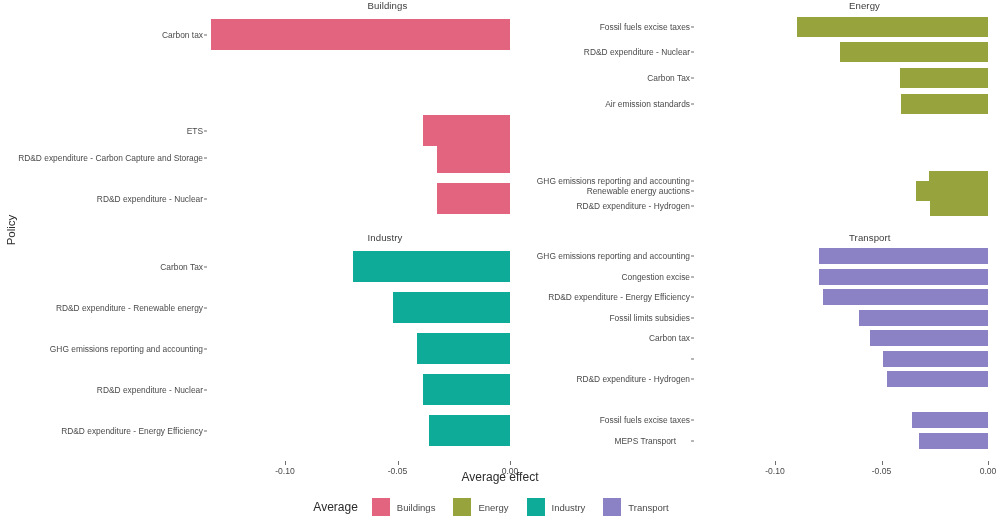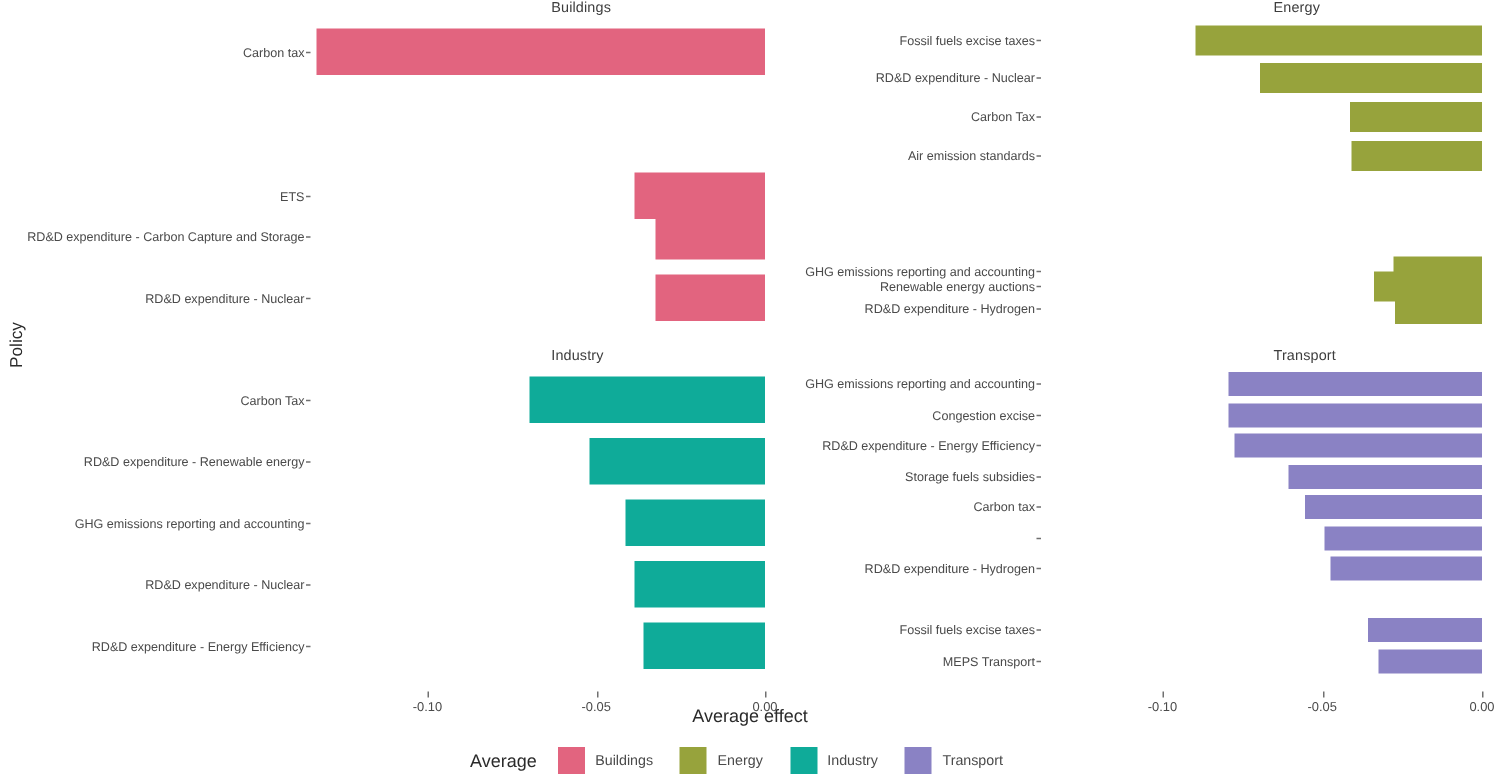--- a/index.html
+++ b/index.html
@@ -191,21 +191,21 @@
             <div class="row-label" style="right: 310px; width: 330px;">Congestion excise</div>
             <div class="row-tickmark" style="left: 181px;"></div>
             <div class="bar" title="Congestion charges: -0.0794" style="left: 308.878px; width: 169.122px; background: rgb(138, 130, 196); top: 2.255px; height: 15.99px; bottom: auto;"></div>
           </div>
           <div class="row" style="top: 55px; height: 20.5px;">
             <div class="row-label" style="right: 310px; width: 330px;">RD&amp;D expenditure - Energy Efficiency</div>
             <div class="row-tickmark" style="left: 181px;"></div>
             <div class="bar" title="RD&amp;D expenditure - Energy Efficiency: -0.0773" style="left: 313.351px; width: 164.649px; background: rgb(138, 130, 196); top: 2.255px; height: 15.99px; bottom: auto;"></div>
           </div>
           <div class="row" style="top: 75.5px; height: 20.5px;">
-            <div class="row-label" style="right: 310px; width: 330px;">Storage fuels subsidies</div>
+            <div class="row-label" style="right: 310px; width: 330px;">Fossil limits subsidies</div>
             <div class="row-tickmark" style="left: 181px;"></div>
             <div class="bar" title="Fossil fuels subsidies: -0.0606" style="left: 348.922px; width: 129.078px; background: rgb(138, 130, 196); top: 2.255px; height: 15.99px; bottom: auto;"></div>
           </div>
           <div class="row" style="top: 96px; height: 20.5px;">
             <div class="row-label" style="right: 310px; width: 330px;">Carbon tax</div>
             <div class="row-tickmark" style="left: 181px;"></div>
             <div class="bar" title="Carbon tax: -0.0554" style="left: 359.998px; width: 118.002px; background: rgb(138, 130, 196); top: 2.255px; height: 15.99px; bottom: auto;"></div>
           </div>
           <div class="row" style="top: 116.5px; height: 20.5px;">
             <div class="row-tickmark" style="left: 181px;"></div>
@@ -215,21 +215,21 @@
             <div class="row-label" style="right: 310px; width: 330px;">RD&amp;D expenditure - Hydrogen</div>
             <div class="row-tickmark" style="left: 181px;"></div>
             <div class="bar" title="RD&amp;D expenditure - Hydrogen: -0.0473" style="left: 377.251px; width: 100.749px; background: rgb(138, 130, 196); top: 2.255px; height: 15.99px; bottom: auto;"></div>
           </div>
           <div class="row" style="top: 178px; height: 20.5px;">
             <div class="row-label" style="right: 310px; width: 330px;">Fossil fuels excise taxes</div>
             <div class="row-tickmark" style="left: 181px;"></div>
             <div class="bar" title="Fossil fuels excise taxes: -0.0357" style="left: 401.959px; width: 76.041px; background: rgb(138, 130, 196); top: 2.255px; height: 15.99px; bottom: auto;"></div>
           </div>
           <div class="row" style="top: 198.5px; height: 20.5px;">
-            <div class="row-label" style="right: 310px; width: 330px;">MEPS Transport</div>
+            <div class="row-label" style="right: 324px; width: 330px;">MEPS Transport</div>
             <div class="row-tickmark" style="left: 181px;"></div>
             <div class="bar" title="MEPS Transport: -0.0324" style="left: 408.988px; width: 69.012px; background: rgb(138, 130, 196); top: 2.255px; height: 15.99px; bottom: auto;"></div>
           </div>
         </div>
         <div class="xaxis" style="left: 0px; right: 0px; top: 229px;">
           <div class="tick" style="left: 265px;"></div>
           <div class="ticklabel" style="left: 265px;">-0.10</div>
           <div class="tick" style="left: 371.5px;"></div>
           <div class="ticklabel" style="left: 371.5px;">-0.05</div>
           <div class="tick" style="left: 478px;"></div>

